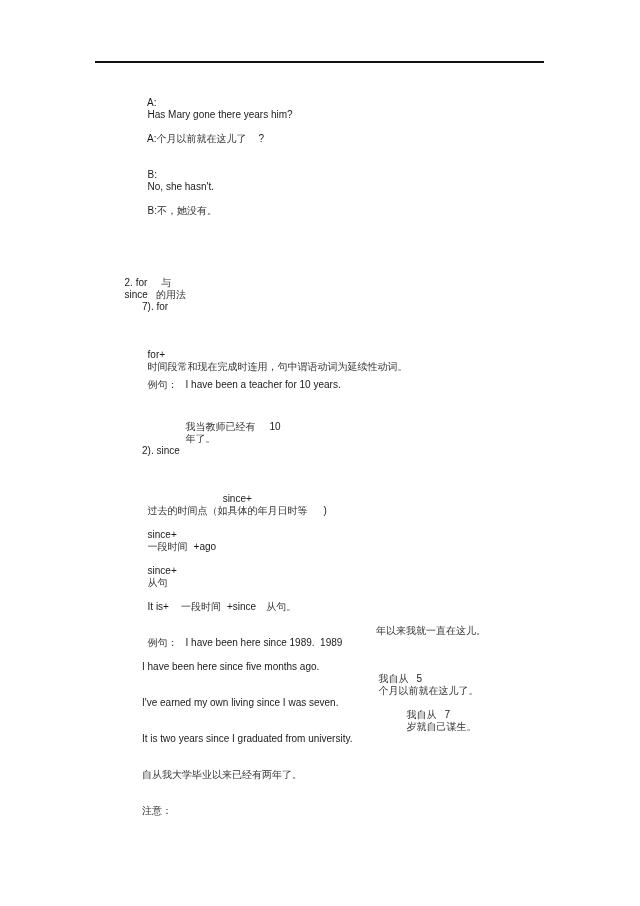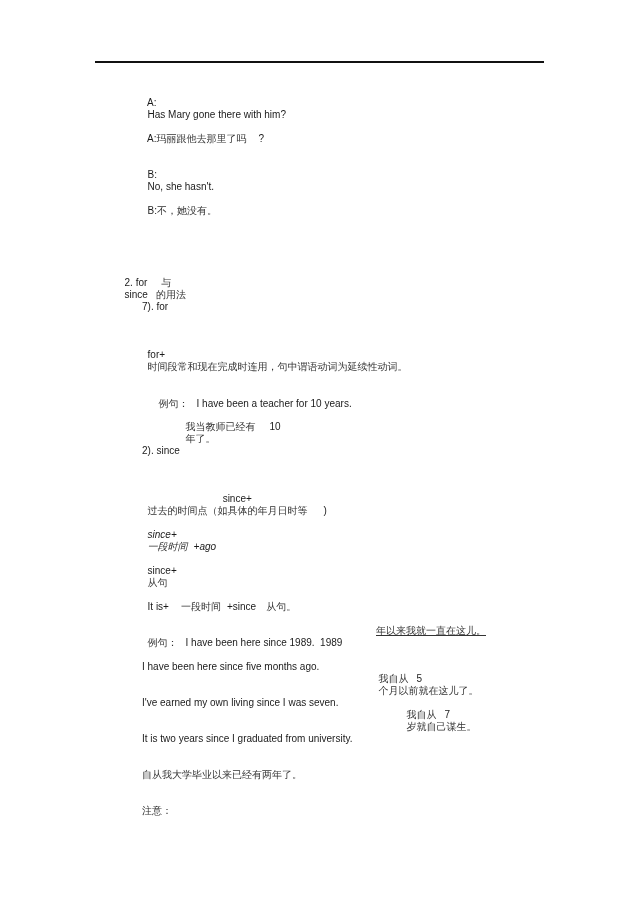--- a/index.html
+++ b/index.html
@@ -10,72 +10,72 @@
   .zh { font-family: "DejaVu Serif", "Liberation Serif", serif; color: #333; font-size: 10px; }
   .sp { display: inline-block; }
 </style>
 </head>
 <body>
 
 <div class="rule"></div>
 
 <div class="line" style="left:142px; top:85px;">
   <span>A:</span>
-  <span>Has Mary gone there with him?</span>
+  <span>Has Mary gone there years him?</span>
 </div>
 <div class="line" style="left:142px; top:121px;">
-  <span>A:</span><span class="zh">玛丽跟他去那里了吗</span><span class="sp" style="width:12px"></span><span>?</span>
+  <span>A:</span><span class="zh">个月以前就在这儿了</span><span class="sp" style="width:12px"></span><span>?</span>
 </div>
 <div class="line" style="left:142px; top:157px;">
   <span>B:</span>
   <span>No, she hasn't.</span>
 </div>
 <div class="line" style="left:142px; top:193px;">
   <span>B:</span><span class="zh">不，她没有。</span>
 </div>
 
 <div class="line" style="left:119px; top:265px;">
   <span>2. for</span><span class="sp" style="width:14px"></span><span class="zh">与</span>
   <span>since</span><span class="sp" style="width:8px"></span><span class="zh">的用法</span>
 </div>
 
 <div class="line" style="left:142px; top:301px;">7). for</div>
 <div class="line" style="left:142px; top:337px;">
   <span>for+</span>
   <span class="zh">时间段常和现在完成时连用，句中谓语动词为延续性动词。</span>
 </div>
-<div class="line" style="left:142px; top:386px;margin-left:11px;">
+<div class="line" style="left:142px; top:367px;">
   <span class="zh">例句：</span><span class="sp" style="width:8px"></span><span>I have been a teacher for 10 years.</span>
 </div>
 <div class="line" style="left:142px; top:409px;margin-left:38px;">
   <span class="zh">我当教师已经有</span><span class="sp" style="width:14px"></span><span>10</span>
   <span class="zh">年了。</span>
 </div>
 
 <div class="line" style="left:142px; top:445px;">2). since</div>
 <div class="line" style="left:142px; top:481px;text-align:center;">
   <span>since+</span>
   <span class="zh">过去的时间点（如具体的年月日时等</span><span class="sp" style="width:16px"></span><span>)</span>
 </div>
-<div class="line" style="left:142px; top:517px;font-style:italic;">
+<div class="line" style="left:142px; top:517px;">
   <span>since+</span>
   <span class="zh">一段时间</span><span class="sp" style="width:6px"></span><span>+ago</span>
 </div>
 <div class="line" style="left:142px; top:553px;">
   <span>since+</span>
   <span class="zh">从句</span>
 </div>
 <div class="line" style="left:142px; top:589px;">
   <span>It is+</span><span class="sp" style="width:12px"></span><span class="zh">一段时间</span><span class="sp" style="width:6px"></span><span>+since</span><span class="sp" style="width:10px"></span><span class="zh">从句。</span>
 </div>
 
 <div class="line" style="left:142px; top:625px;">
   <span class="zh">例句：</span><span class="sp" style="width:8px"></span><span>I have been here since 1989.  1989</span>
 </div>
-<div class="line zh" style="left:376px; top:625px;text-decoration:underline;">年以来我就一直在这儿。</div>
+<div class="line zh" style="left:376px; top:625px;">年以来我就一直在这儿。</div>
 
 <div class="line" style="left:142px; top:661px;">I have been here since five months ago.</div>
 <div class="line" style="left:373px; top:661px;">
   <span class="zh">我自从</span><span class="sp" style="width:8px"></span><span>5</span>
   <span class="zh">个月以前就在这儿了。</span>
 </div>
 
 <div class="line" style="left:142px; top:697px;">I've earned my own living since I was seven.</div>
 <div class="line" style="left:401px; top:697px;">
   <span class="zh">我自从</span><span class="sp" style="width:8px"></span><span>7</span>

